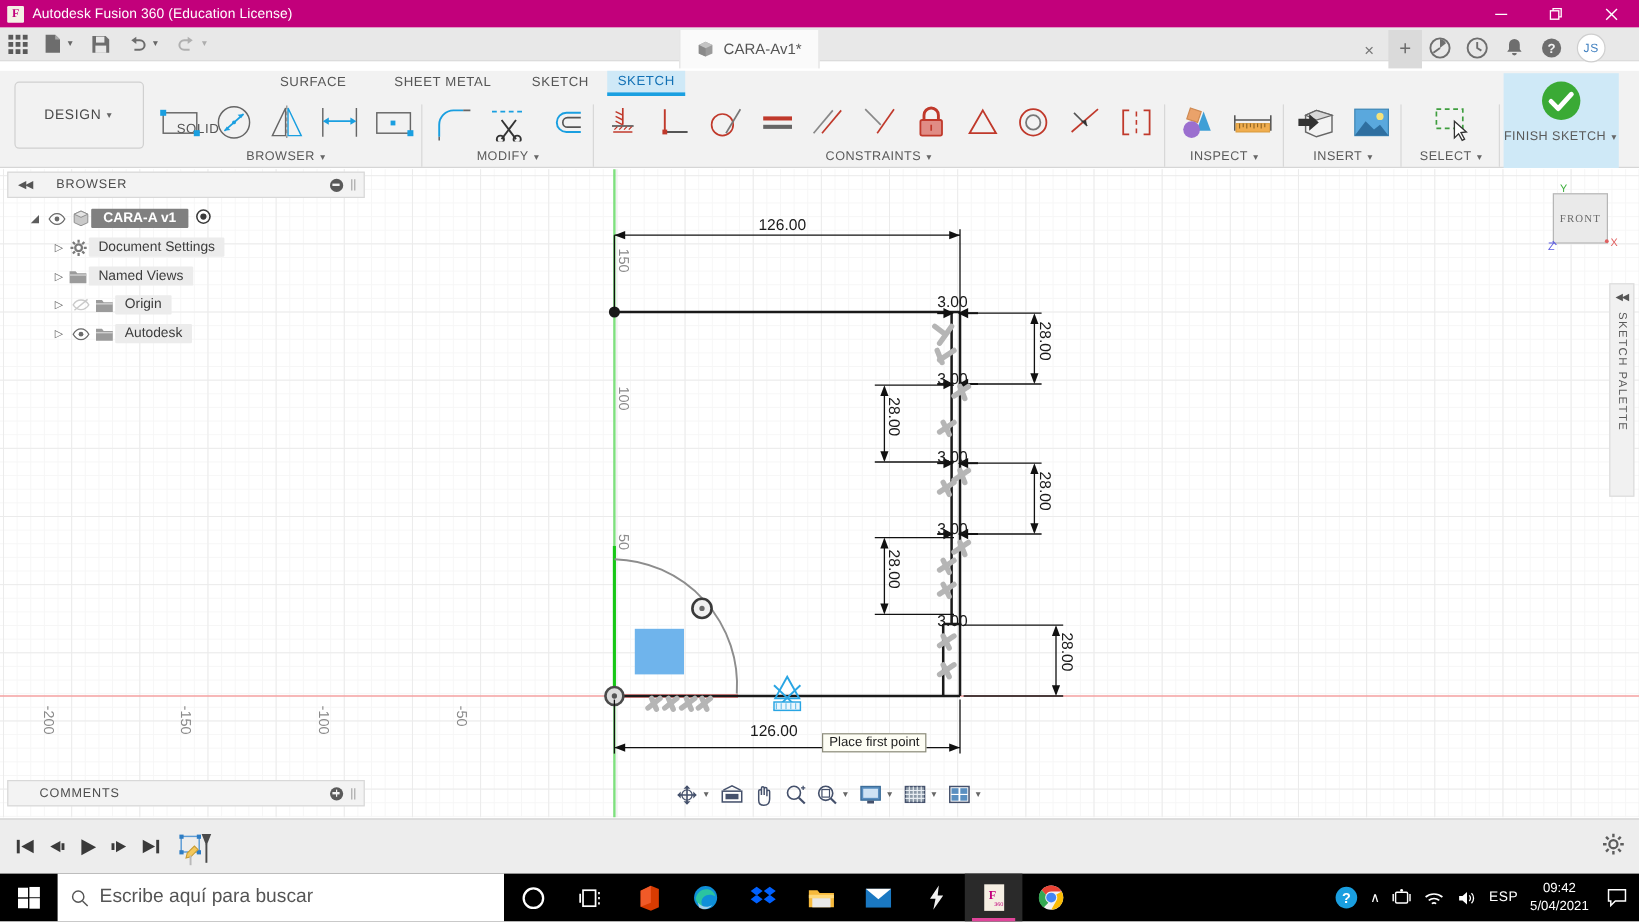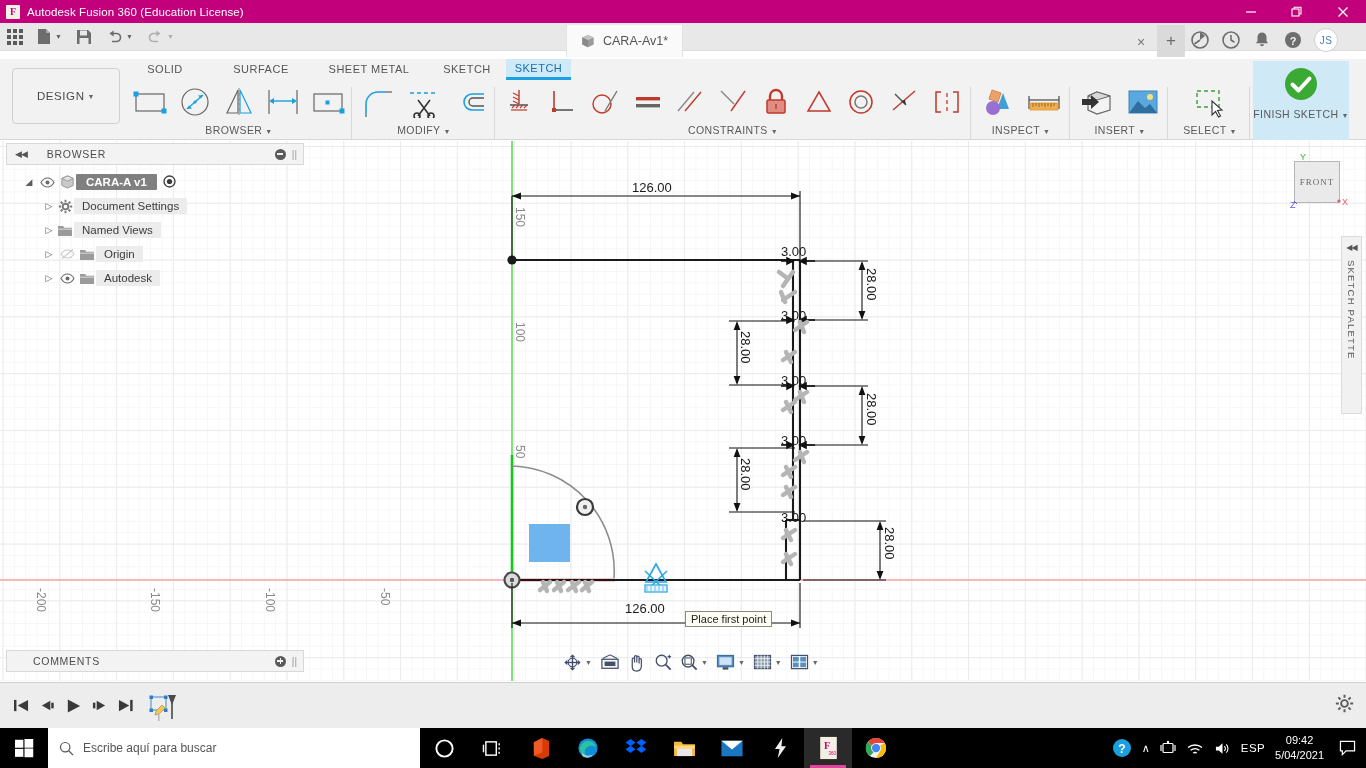--- a/index.html
+++ b/index.html
@@ -90,21 +90,21 @@
     font-size: 11.5px; color: #4a4a4a; letter-spacing: .6px;
   }
   .wstabs {
     position: absolute; left: 132px; top: 1px; width: 470px; height: 22px;
     display: flex; align-items: flex-start; gap: 0;
   }
   .wstab {
     font-size: 11px; color: #555; letter-spacing: .5px; padding: 3px 0;
     text-align: center;
   }
-  .ws-solid   { width: 66px; margin-left: 0px; }
+  .ws-solid   { width: 66px; margin-left: 0px; margin-top: 39px; }
   .ws-surface { width: 86px; margin-left: 20px; }
   .ws-sheet   { width: 98px; margin-left: 16px; }
   .ws-tools   { width: 62px; margin-left: 18px; }
   .sketchtab {
     position: absolute; left: 506px; top: 0px; width: 65px; height: 21px;
     background: #cfe9f7; color: #1271b5; font-size: 11px;
     display: flex; align-items: center; justify-content: center;
     letter-spacing: .5px; border-bottom: 3px solid #1ba0e1;
   }
   .panel { position: absolute; top: 22px; height: 58px; }
@@ -255,21 +255,21 @@
   
   .taskbar {
     position: absolute; left: 0; top: 728px; width: 1366px; height: 40px;
     background: #000000; display: flex; align-items: center;
   }
   .tb-start { width: 48px; height: 40px; display: flex; align-items:center; justify-content:center;}
   .tb-search {
     width: 372px; height: 40px; background: #ffffff; display: flex;
     align-items: center; gap: 9px; padding-left: 11px;
   }
-  .tb-search-text { font-size: 12px; color: #555; }
+  .tb-search-text { font-size: 16px; color: #555; }
   .tb-apps { display: flex; align-items: center; height: 40px; }
   .tb-app { width: 48px; height: 40px; display: flex; align-items:center; justify-content:center; position: relative;}
   .tb-app.active { background: #2a2a2a; }
   .tb-app.active::after {
     content: ""; position: absolute; left: 6px; right: 6px; bottom: 0;
     height: 3px; background: #e0459a;
   }
   .tb-tray { margin-left: auto; display: flex; align-items: center; gap: 10px; padding-right: 6px;}
   .tray-ico { color: #ffffff; display: flex; align-items: center; }
   .tray-lang { color: #fff; font-size: 11.5px; letter-spacing: .4px; }

